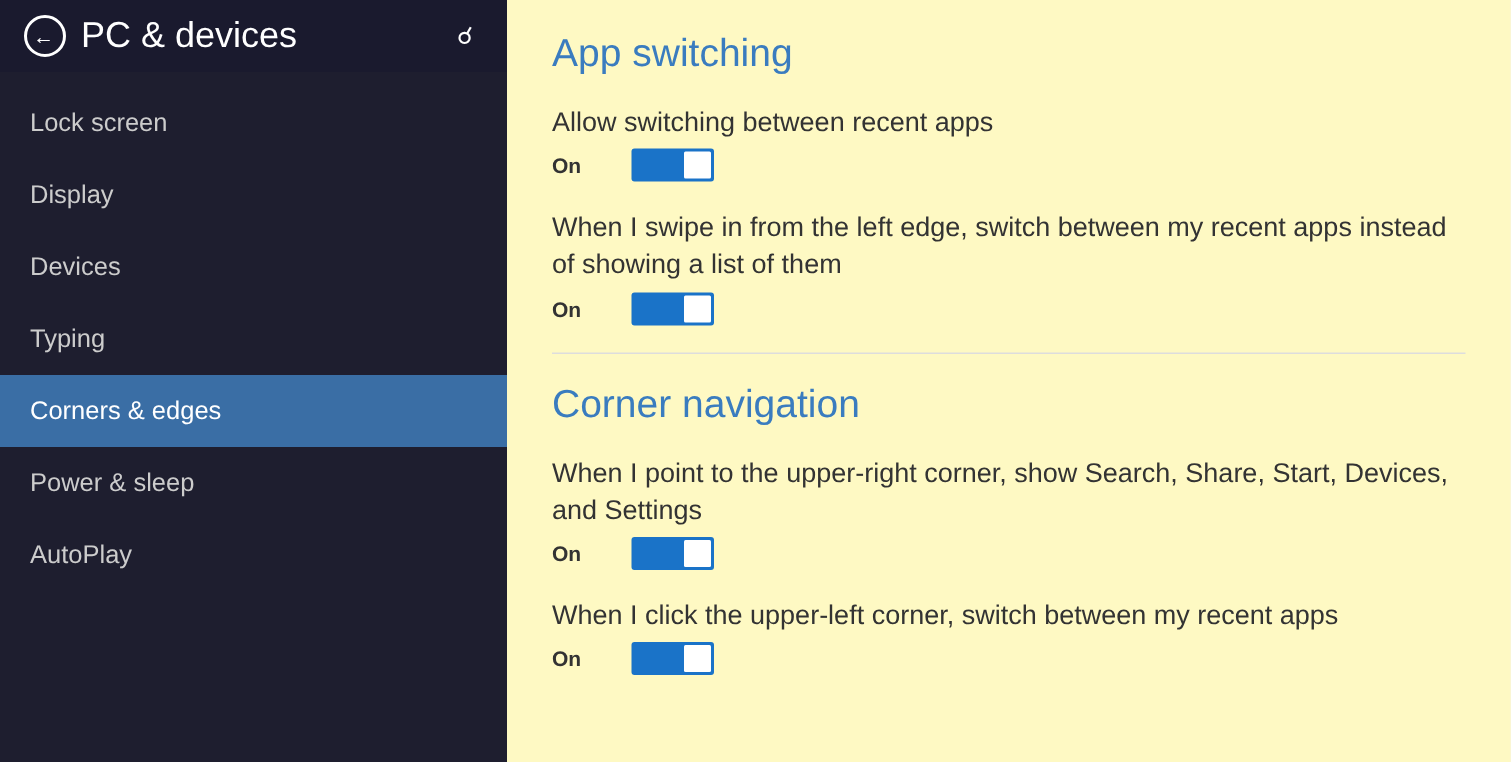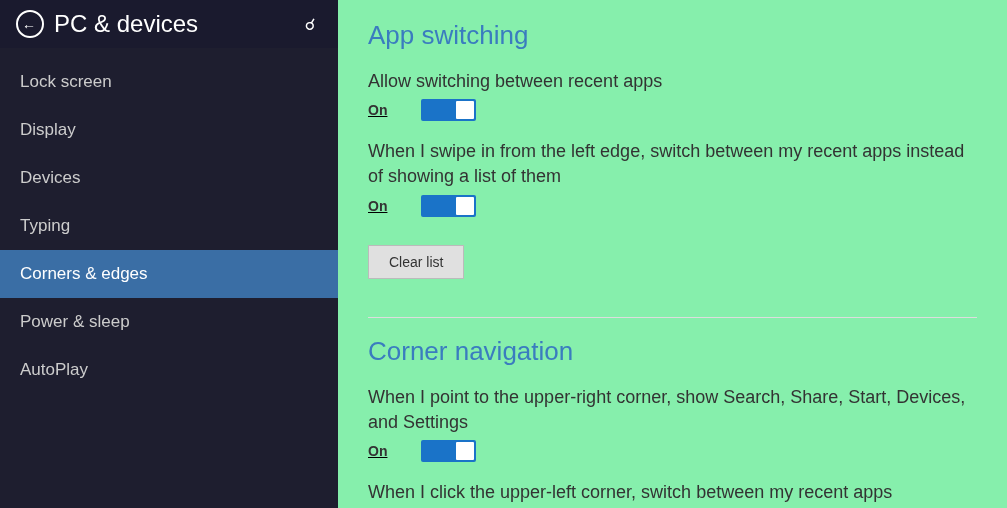--- a/index.html
+++ b/index.html
@@ -90,21 +90,21 @@
     }
 
     .nav-item.active {
       background: #3a6ea5;
       color: #fff;
     }
 
     
     .main-content {
       flex: 1;
-      background: #86efac;
+      background: #fef9c3;
       padding: 20px 30px;
       overflow-y: auto;
       position: relative;
     }
 
     .main-content::-webkit-scrollbar { display: none; }
 
     .section-title {
       font-size: 26px;
       font-weight: 300;
@@ -122,21 +122,20 @@
       margin-bottom: 5px;
       line-height: 1.4;
       max-width: 620px;
     }
 
     .toggle-row {
       display: flex;
       align-items: center;
       gap: 28px;
       margin-bottom: 4px;
-      text-decoration: underline;
     }
 
     .toggle-label {
       font-size: 14px;
       font-weight: 600;
       color: #333;
       min-width: 25px;
     }
 
     .toggle-switch {
@@ -238,21 +237,20 @@
     <div class="setting-group">
       <p class="setting-label">When I swipe in from the left edge, switch between my recent apps instead of showing a list of them</p>
       <div class="toggle-row">
         <span class="toggle-label">On</span>
         <div class="toggle-switch">
           <div class="toggle-thumb"></div>
         </div>
       </div>
     </div>
 
-    <button class="clear-list-btn">Clear list</button>
   </div>
 
   <div class="divider"></div>
 
   <div class="setting-group">
     <h2 class="section-title">Corner navigation</h2>
 
     <div class="setting-group">
       <p class="setting-label">When I point to the upper-right corner, show Search, Share, Start, Devices, and Settings</p>
       <div class="toggle-row">

